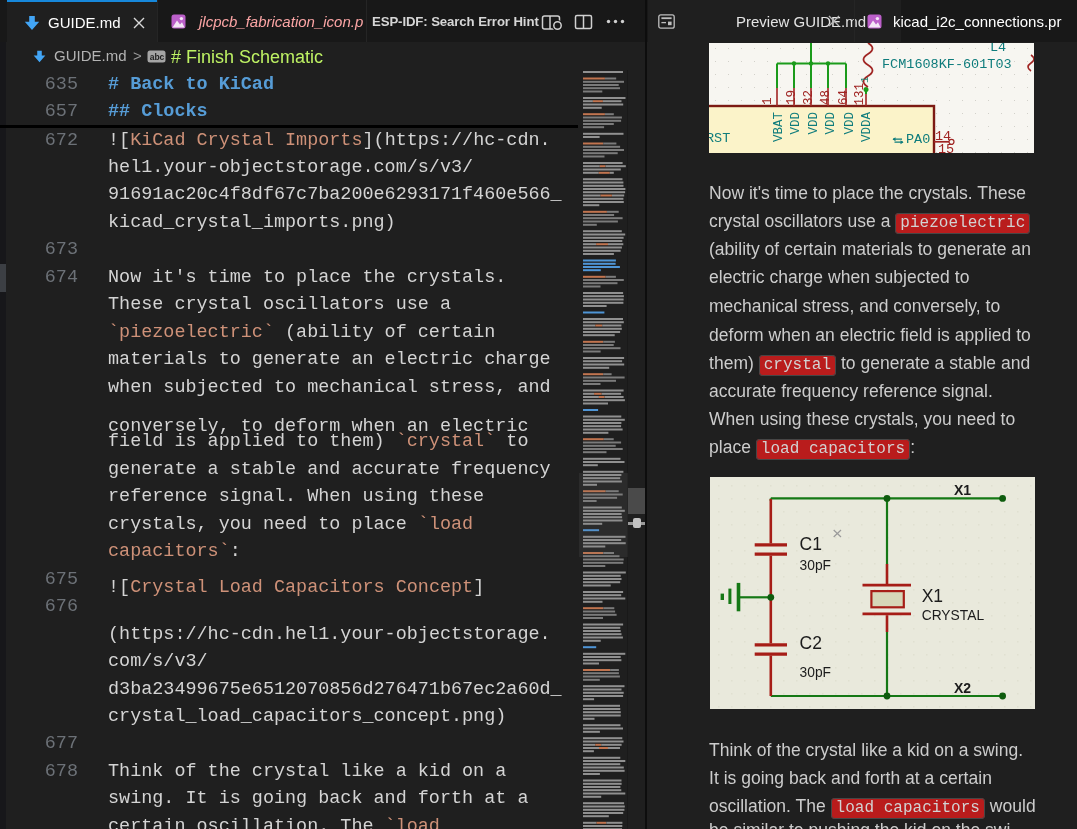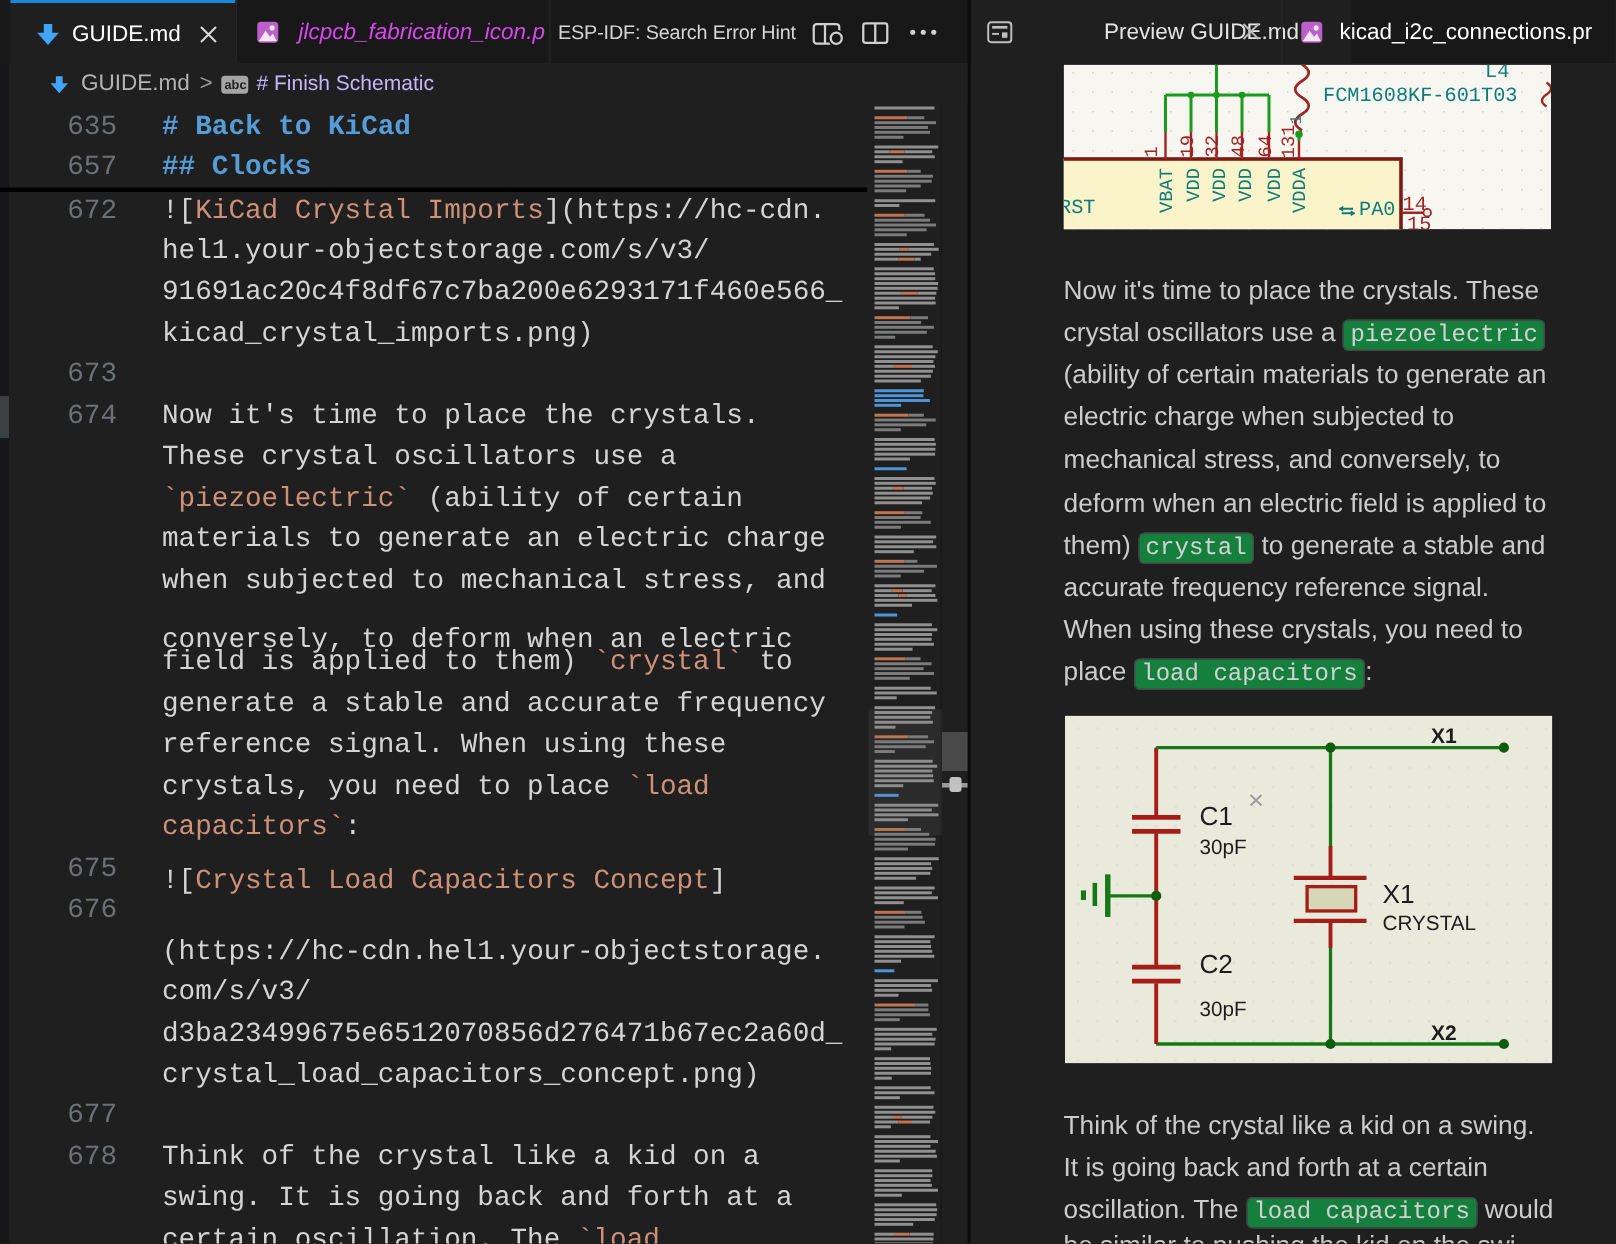--- a/index.html
+++ b/index.html
@@ -16,21 +16,21 @@
   .ln{left:6px;width:72px;text-align:right;color:#6c7177;
       font:18.45px "Liberation Mono",monospace;line-height:27.45px;height:27.45px;}
   .row{left:108px;white-space:pre;color:#d4d4d4;
       font:18.45px "Liberation Mono",monospace;line-height:27.45px;height:27.45px;}
   .hd{color:#569cd6;font-weight:bold;}
   .or{color:#ce9178;}
   .un{text-underline-offset:3px;}
   
   .pline{left:709px;white-space:pre;color:#cccccc;font-size:17.5px;letter-spacing:0.02px;
          line-height:28.1px;height:28.1px;}
-  .chip{background:#15803d;box-shadow:0 0 0 1px #464646 inset;border-radius:4px;
+  .chip{background:#b91c1c;box-shadow:0 0 0 1px #464646 inset;border-radius:4px;
         font:16px "Liberation Mono",monospace;padding:1px 5px 2px 5px;color:#d2d2d2;}
 </style>
 </head>
 <body>
 <div class="abs" id="tabbar"></div>
 
 <div class="abs" style="left:645px;top:0;width:2px;height:829px;background:#0d0d0d;"></div>
 
 <div class="abs tab" id="tab1">
   <svg class="abs" style="left:17px;top:13px" width="16" height="16" viewBox="0 0 16 16">
@@ -42,23 +42,23 @@
     </svg>
 </div>
 <div class="abs tabsep" style="left:157px;"></div>
 <div class="abs tabsep" style="left:366px;"></div>
 <div class="abs tab" style="left:158px;width:208px;overflow:hidden;">
   <svg class="abs" style="left:13px;top:14px" width="15" height="15" viewBox="0 0 15 15">
       <rect x="0.5" y="0.5" width="14" height="14" rx="2.5" fill="#bb5fc9"></rect>
       <circle cx="10.4" cy="4.6" r="1.7" fill="#f3e5f5"></circle>
       <path d="M1.5 13.5 6 6.5l3 4 2-2.2 2.5 5.2z" fill="#f3e5f5"></path>
     </svg>
-  <span class="tlabel" style="margin-left:41px;color:#d946ef;font-style:italic;">jlcpcb_fabrication_icon.p</span>
+  <span class="tlabel" style="margin-left:41px;color:#fca5a5;font-style:italic;">jlcpcb_fabrication_icon.p</span>
 </div>
-<div class="abs tab" style="left:366px;width:175px;">
+<div class="abs tab" style="left:366px;width:175px;font-weight:bold;">
   <span class="tlabel" style="margin-left:6px;color:#d6d6d6;font-size:13.2px;letter-spacing:-0.1px;">ESP-IDF: Search Error Hint</span>
 </div>
 
 <svg class="abs" style="left:540px;top:11px" width="26" height="24" viewBox="0 0 26 24" fill="none">
   <rect x="2.5" y="5" width="17" height="13" rx="2" stroke="#d0d0d0" stroke-width="1.5"></rect>
     <path d="M10 5v13" stroke="#d0d0d0" stroke-width="1.5"></path>
   <circle cx="17.5" cy="14.5" r="5.6" fill="#181818" stroke="none"></circle>
     <circle cx="17.5" cy="14.5" r="3.7" stroke="#d0d0d0" stroke-width="1.5"></circle>
 </svg>
 <svg class="abs" style="left:573px;top:11px" width="22" height="22" viewBox="0 0 22 22" fill="none" stroke="#d0d0d0" stroke-width="1.5">
@@ -96,21 +96,21 @@
 <div class="abs" style="left:6px;top:42px;width:639px;height:28px;background:#1f1f1f;"></div>
 <svg class="abs" style="left:33px;top:50px" width="13" height="13" viewBox="0 0 16 16">
     <path d="M5.2 1h5.6v5.8h4.4L8 15 .8 6.8h4.4z" fill="#42a5f5"></path>
   </svg>
 <div class="abs" style="left:54px;top:47px;color:#b3b3b3;font-size:15px;">GUIDE.md</div>
 <div class="abs" style="left:133px;top:47px;color:#9a9a9a;font-size:15px;">&gt;</div>
 <svg class="abs" style="left:147px;top:50px" width="19" height="13" viewBox="0 0 19 13" fill="none">
     <rect x="0.5" y="0.5" width="18" height="12" rx="2.5" fill="#a5a5a5"></rect>
     <text x="2.7" y="9.6" font-size="8.5" font-weight="bold" fill="#1f1f1f" font-family="Liberation Sans">abc</text>
   </svg>
-<div class="abs" style="left:171px;top:47px;color:#c4b5fd;font-size:14px;"># Finish Schematic</div>
+<div class="abs" style="left:171px;top:47px;color:#bef264;font-size:18px;"># Finish Schematic</div>
 
 <div class="abs" style="left:0;top:42px;width:6px;height:787px;background:#17171a;"></div>
 <div class="abs" style="left:0px;top:264px;width:6px;height:28px;background:#3c3f44;"></div>
 
 <div class="abs ln" style="top:70.5px">635</div>
 <div class="abs row" style="top:70.5px"><span class="hd"># Back to KiCad</span></div>
 <div class="abs ln" style="top:97.95px">657</div>
 <div class="abs row" style="top:97.95px"><span class="hd">## Clocks</span></div>
 <div class="abs ln" style="top:126.5px">672</div>
 <div class="abs row" style="top:126.5px">![<span class="or">KiCad Crystal Imports</span>](<span class="un">https://hc-cdn.</span></div>

